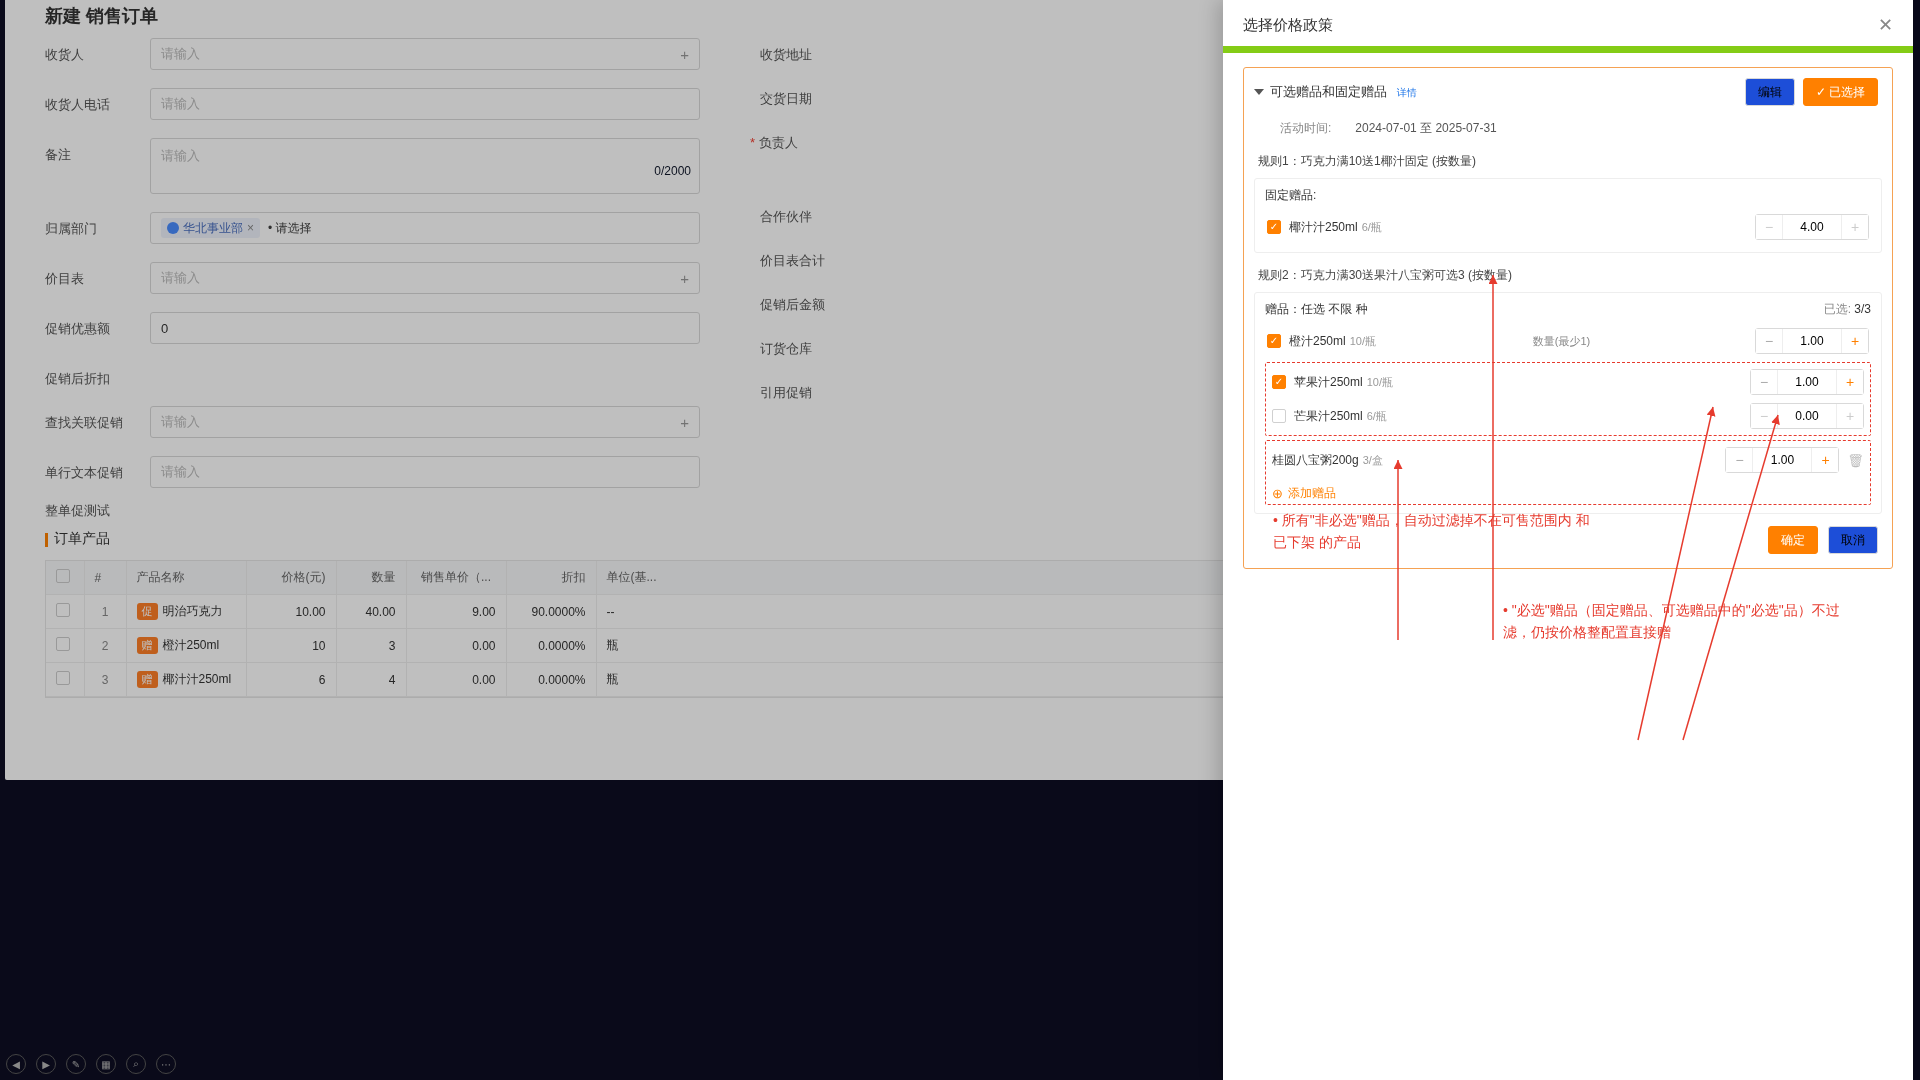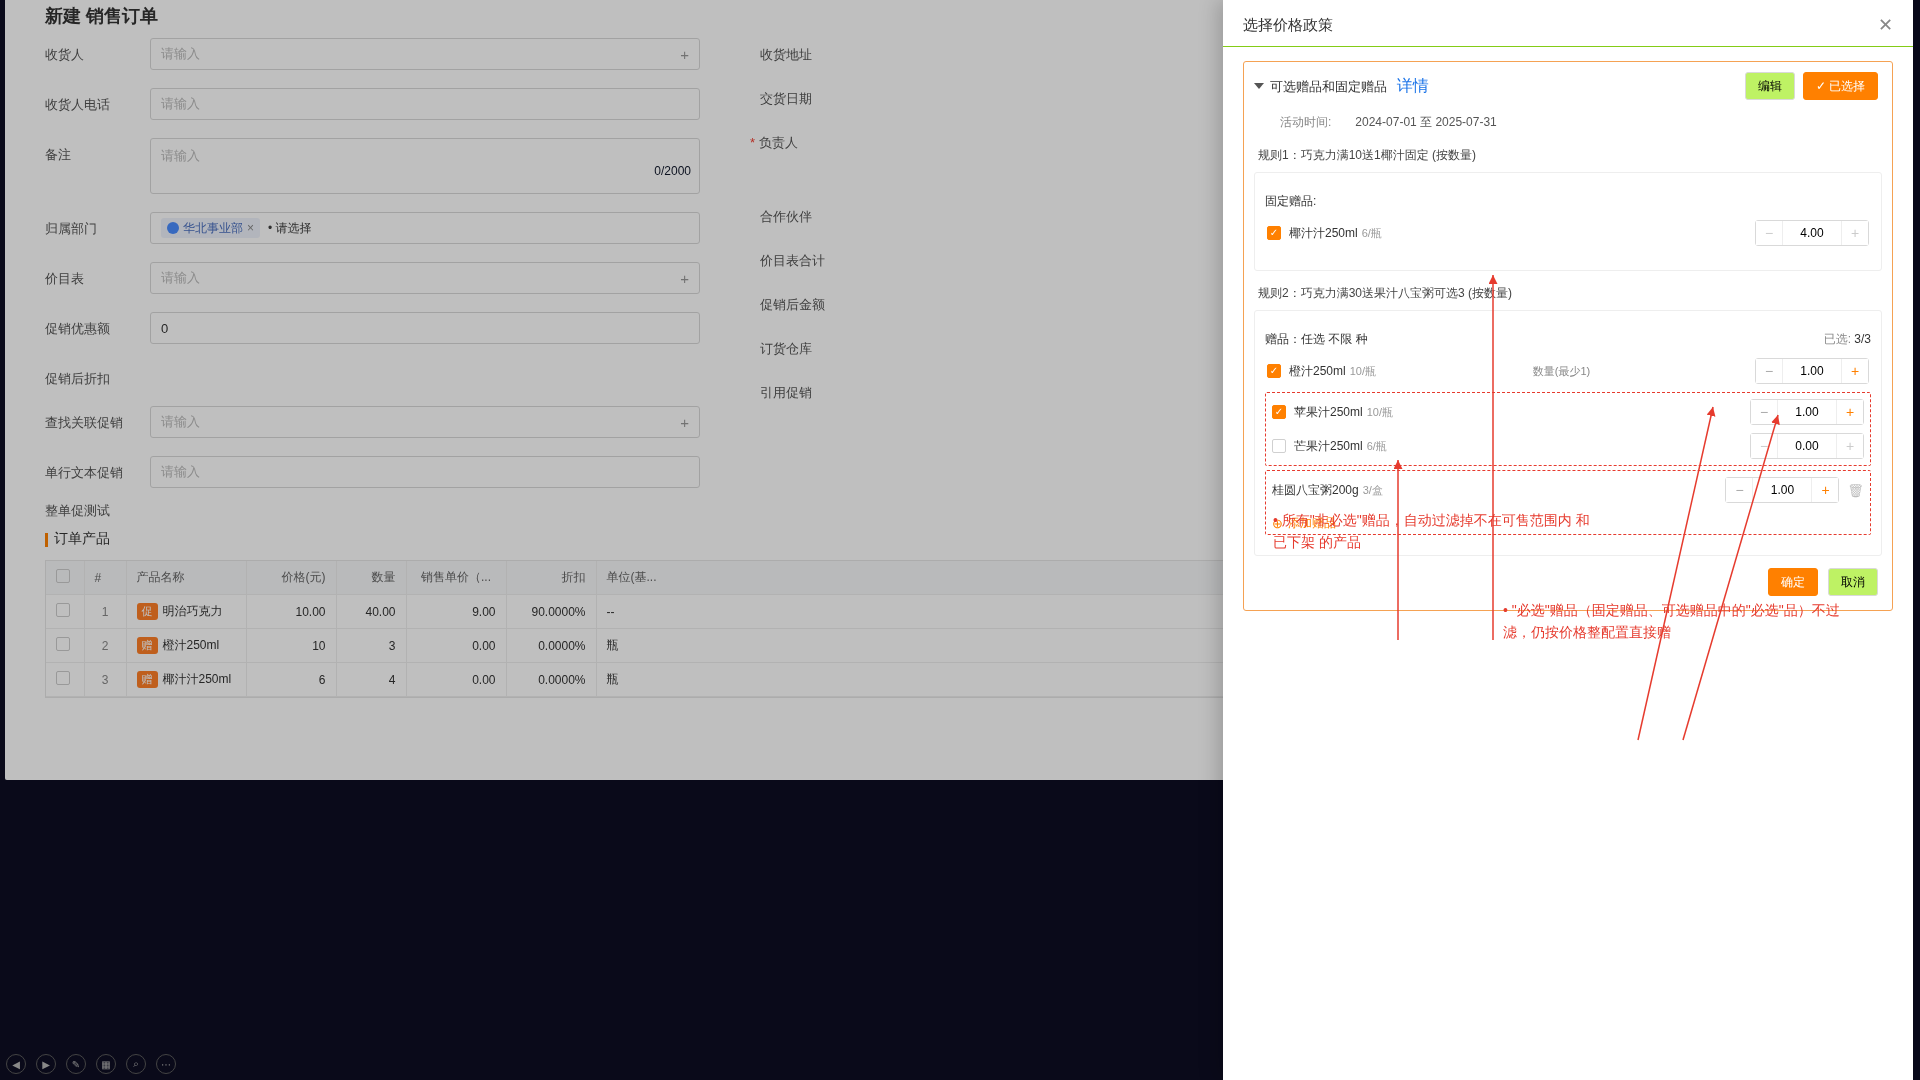--- a/index.html
+++ b/index.html
@@ -39,35 +39,35 @@
 .tbl th { background:#f7f8fa; color:#666; font-weight:500; }
 .tbl td.num { color:#888; text-align:center; }
 .tbl td.qty, .tbl td.price, .tbl td.sale, .tbl td.disc { text-align:right; }
 .chk { width:14px; height:14px; border:1px solid #ccc; display:inline-block; border-radius:2px; }
 .badge { display:inline-block; padding:1px 5px; border-radius:3px; color:#fff; font-size:11px; margin-right:5px; }
 .badge.promo { background:#ff7f27; }
 .badge.gift { background:#ff7f27; }
 
 
 .modal { position:absolute; right:7px; top:0; width:690px; height:100%; background:#fff; box-shadow:-6px 0 18px rgba(0,0,0,.18); display:flex; flex-direction:column; }
-.m-head { padding:14px 20px 10px; border-bottom:1px solid #84cc16; display:flex; align-items:center; font-size:15px; font-weight:500; }
+.m-head { padding:14px 20px 10px; border-bottom:7px solid #84cc16; display:flex; align-items:center; font-size:15px; font-weight:500; }
 .m-head .close { margin-left:auto; color:#888; cursor:pointer; font-size:18px; }
 .m-body { flex:1; padding:14px 20px 18px; overflow:auto; }
 .policy-box { border:1px solid #f5a254; border-radius:3px; padding:0 0 14px; }
 .policy-head { display:flex; align-items:center; padding:10px 14px 10px 10px; }
 .caret { width:0;height:0;border-left:5px solid transparent;border-right:5px solid transparent;border-top:6px solid #555; margin-right:6px; }
 .policy-title { font-size:13px; color:#333; }
-.policy-title a { color:#1a73e8; margin-left:6px; font-size:16px; }
-.btn { height:28px; padding:0 12px; border-radius:3px; border:1px solid #d9d9d9; background:#bef264; font-size:12px; cursor:pointer; display:inline-flex; align-items:center; }
+.policy-title a { color:#1a73e8; margin-left:6px; font-size:10px; }
+.btn { height:28px; padding:0 12px; border-radius:3px; border:1px solid #d9d9d9; background:#1d4ed8; font-size:12px; cursor:pointer; display:inline-flex; align-items:center; }
 .btn.primary { background:#ff8000; border-color:#ff8000; color:#fff; }
 .btn.primary .ck::before { content:"✓"; margin-right:3px; }
 .meta-row { padding:4px 14px 8px 36px; font-size:12px; color:#555; }
 .meta-row .k { color:#888; margin-right:24px; }
 .rule-title { padding:8px 14px 6px 14px; font-size:12px; color:#444; }
-.rule-panel { margin:2px 10px 6px; border:1px solid #eee; border-radius:3px; padding:20px 10px; }
+.rule-panel { margin:2px 10px 6px; border:1px solid #eee; border-radius:3px; padding:8px 10px; }
 .sub-h { font-size:12px; color:#333; margin-bottom:6px; }
 .sub-h.right-note { display:flex; }
 .sub-h.right-note .r { margin-left:auto; color:#888; }
 .sub-h.right-note .r b { color:#333; font-weight:400; }
 .g-row { display:flex; align-items:center; padding:4px 2px; }
 .cbox { width:14px;height:14px;border:1px solid #d0d0d0;border-radius:2px;display:inline-flex;align-items:center;justify-content:center;margin-right:8px;flex-shrink:0;}
 .cbox.on { background:#ff8000; border-color:#ff8000; }
 .cbox.on::after { content:"✓"; color:#fff; font-size:10px; line-height:1;}
 .g-name { font-size:12px; color:#333; }
 .g-spec { font-size:11px; color:#999; margin-left:4px; }

